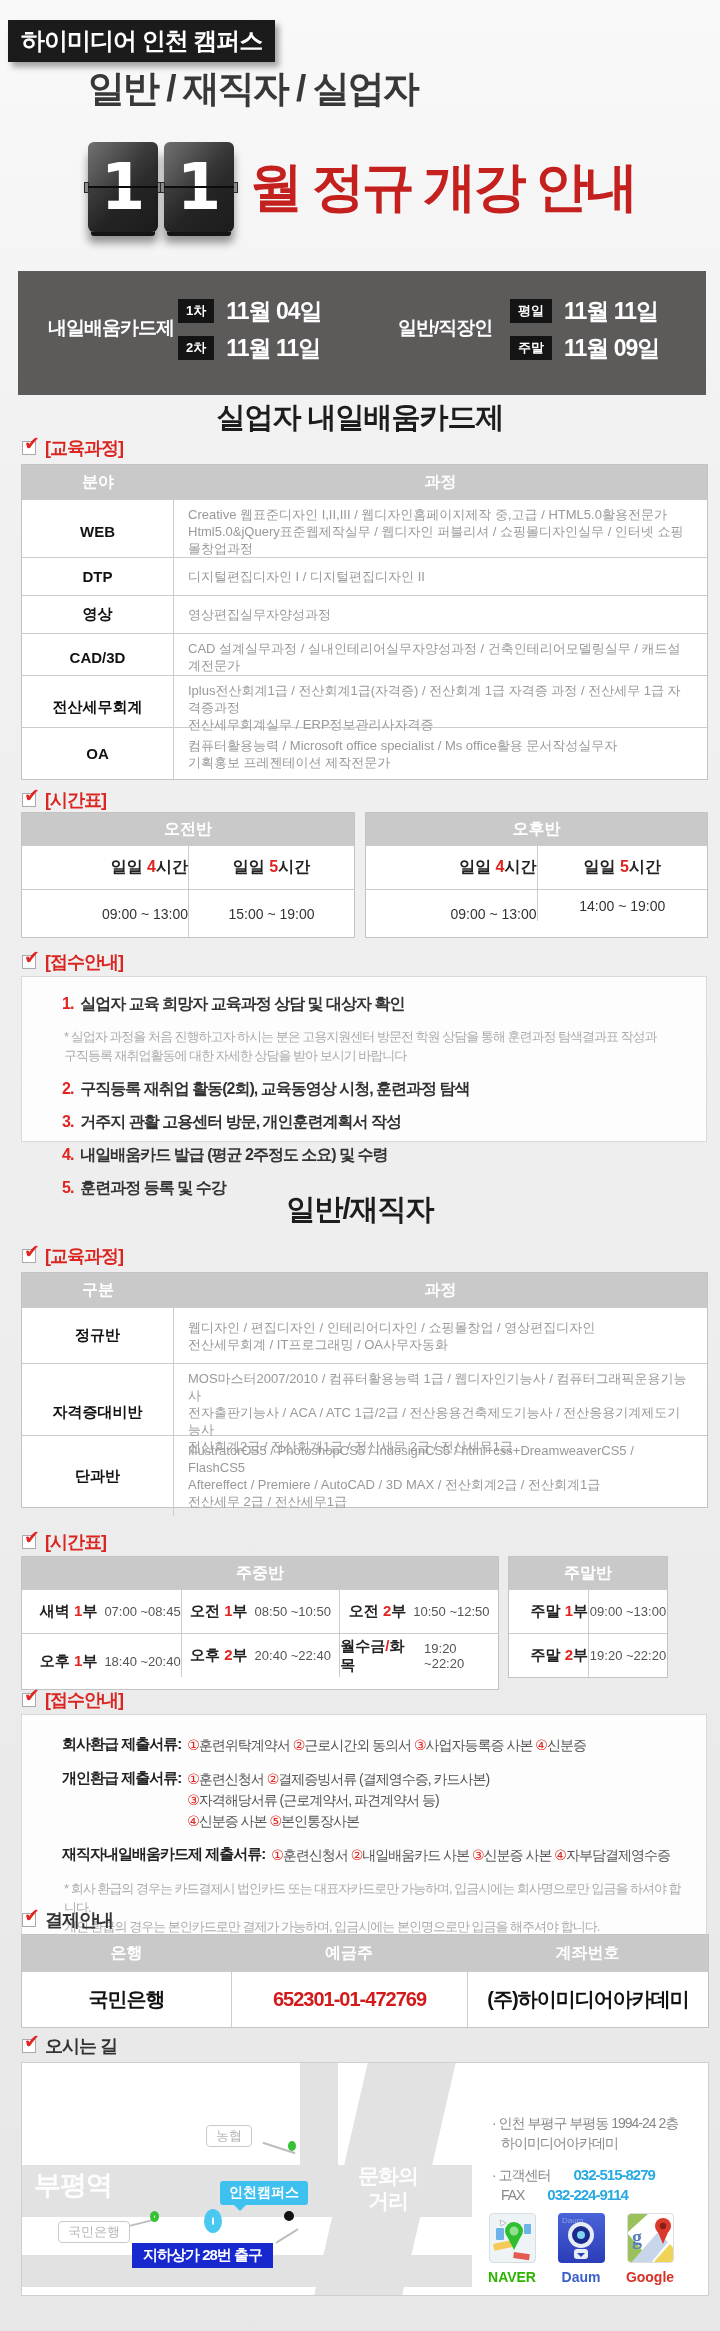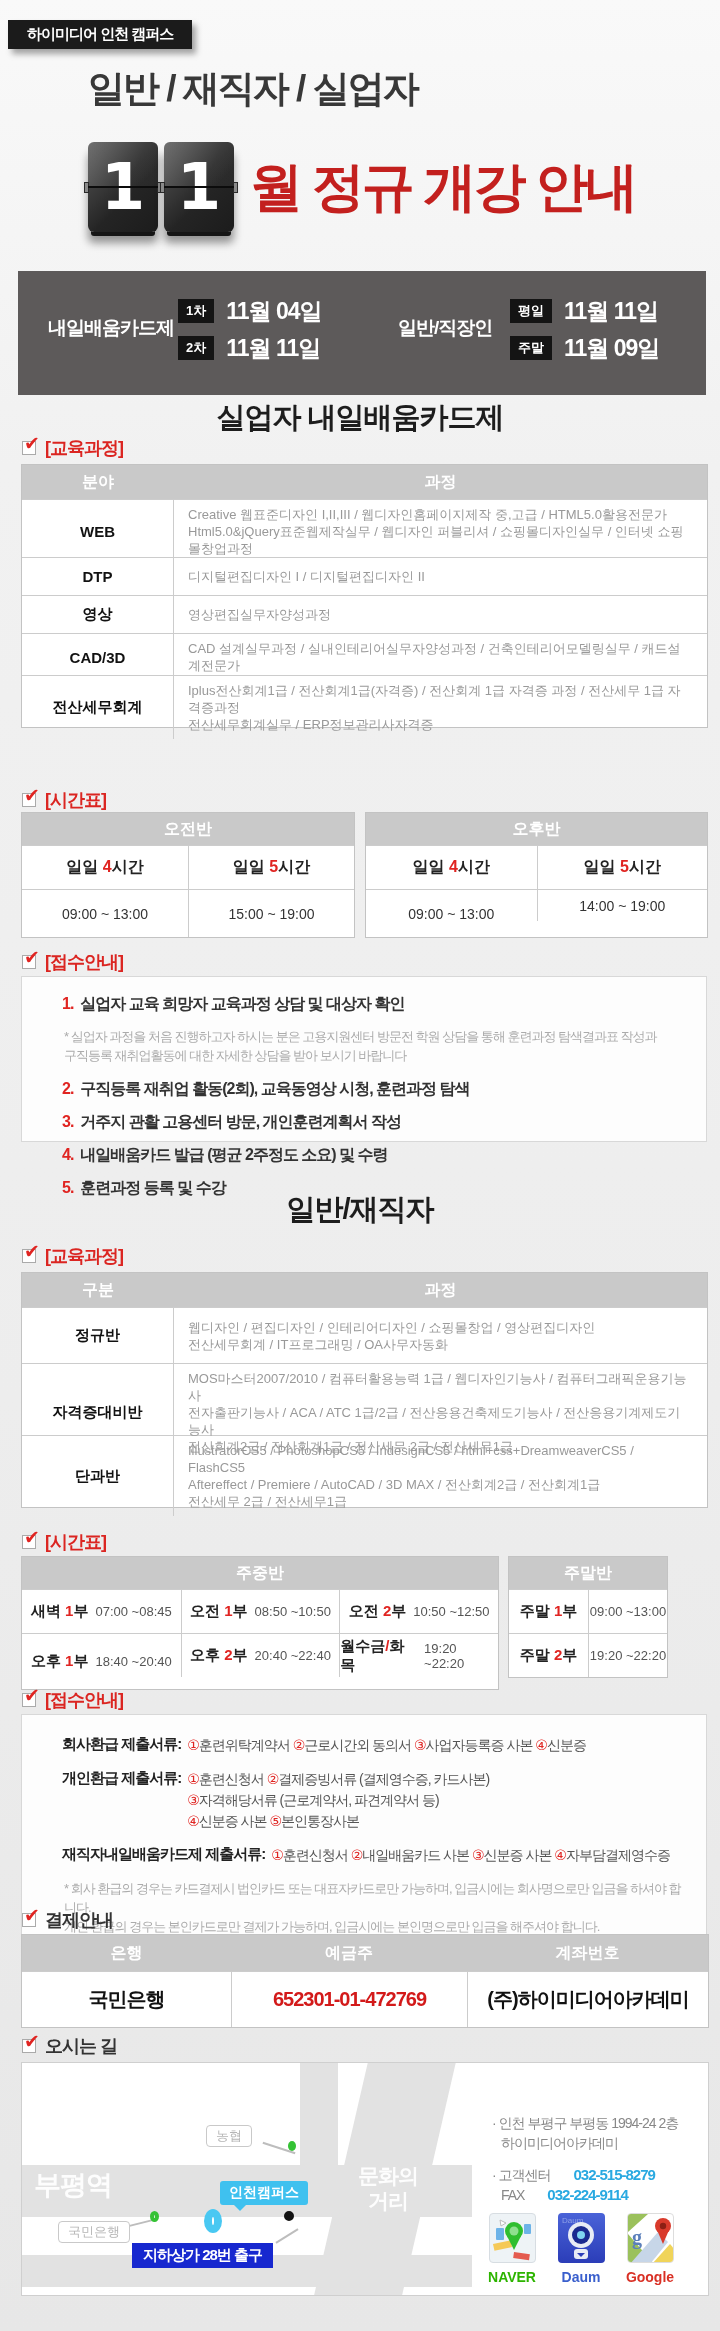--- a/index.html
+++ b/index.html
@@ -3,21 +3,21 @@
 <meta charset="utf-8">
 <style>
   html,body{margin:0;padding:0;background:#e9e9e9;}
   *{box-sizing:border-box;}
   .page{position:relative;width:720px;height:2331px;margin:0;overflow:hidden;
         font-family:"Liberation Sans","DejaVu Sans",sans-serif;
         background:linear-gradient(180deg,#f9f9f9 0%,#f1f1f1 20%,#ededed 60%,#e7e7e7 100%);}
 
   
   .badge{position:absolute;left:8px;top:20px;background:#1b1b1b;color:#fff;
-         font-size:15px;font-weight:bold;padding:5px 19px;letter-spacing:-1px;
+         font-size:24px;font-weight:bold;padding:5px 13px;letter-spacing:-1px;
          box-shadow:4px 5px 6px rgba(0,0,0,.35);}
 
   
   .subtitle{position:absolute;left:88px;top:64px;font-size:37px;font-weight:bold;color:#383838;letter-spacing:-2px;}
   .clock{position:absolute;left:88px;top:142px;display:flex;}
   .flip{position:relative;width:70px;height:90px;margin-right:6px;border-radius:6px;
         background:linear-gradient(135deg,#555 0%,#3a3a3a 35%,#242424 60%,#1c1c1c 100%);
         box-shadow:0 7px 0 -3px #151515,0 11px 9px rgba(0,0,0,.4);}
   .flip .digit{position:absolute;width:100%;text-align:center;top:8px;
         font-size:64px;font-weight:bold;color:#fff;font-family:"DejaVu Sans",sans-serif;}
@@ -49,21 +49,21 @@
   .chead div{display:flex;align-items:center;justify-content:center;color:#fff;font-size:16px;font-weight:bold;}
   .crow{display:grid;grid-template-columns:152px 1fr;border-top:1px solid #ccc;}
   .cfield{display:flex;align-items:center;justify-content:center;font-size:15px;font-weight:bold;color:#111;border-right:1px solid #ccc;}
   .ccourses{display:flex;align-items:center;font-size:13px;color:#999;line-height:17px;padding:6px 14px;white-space:pre-line;}
 
   
   .ttable{position:absolute;background:#fff;border:1px solid #c3c3c3;}
   .tthead{height:32px;line-height:32px;background:#c9c9c9;color:#fff;font-weight:bold;font-size:16px;text-align:center;}
   .ttgrid{display:grid;}
   .ttc{border-top:1px solid #ccc;border-left:1px solid #ccc;display:flex;align-items:center;justify-content:center;}
-  .ttc.first{border-left:none;}
+  .ttc.first{border-left:none;justify-content:flex-end;}
   .ttlabel{font-size:16px;font-weight:bold;color:#222;}
   .ttlabel .rn{color:#e02421;}
   .tttime{font-size:14px;color:#333;}
   .wcell .ttlabel{font-size:15px;}
   .wcell .tttime{font-size:13px;color:#555;margin-left:7px;}
 
   
   .abox{position:absolute;left:21px;width:686px;background:#fdfdfd;border:1px solid #d8d8d8;padding:17px 20px 0 40px;}
   .step{font-size:16px;font-weight:bold;color:#333;margin-bottom:12px;letter-spacing:-1px;}
   .step .n{color:#e02421;margin-right:7px;}
@@ -174,20 +174,25 @@
     </div>
     <div class="crow" style="height:42px">
       <div class="cfield">CAD/3D</div>
       <div class="ccourses">CAD 설계실무과정 / 실내인테리어실무자양성과정 / 건축인테리어모델링실무 / 캐드설계전문가</div>
     </div>
     <div class="crow" style="height:52px">
       <div class="cfield">전산세무회계</div>
       <div class="ccourses">Iplus전산회계1급 / 전산회계1급(자격증) / 전산회계 1급 자격증 과정 / 전산세무 1급 자격증과정
 전산세무회계실무 / ERP정보관리사자격증</div>
     </div>
+    <div class="crow" style="height:52px">
+      <div class="cfield">OA</div>
+      <div class="ccourses">컴퓨터활용능력 / Microsoft office specialist / Ms office활용 문서작성실무자
+기획홍보 프레젠테이션 제작전문가</div>
+    </div>
   </div>
 
   <div class="slabel" style="top:788px">
     <span class="chk"></span><span>[시간표]</span>
   </div>
 
   <div class="ttable" style="left:21px;top:812px;width:334px">
     <div class="tthead">오전반</div>
     <div class="ttgrid" style="grid-template-columns:1fr 1fr">
       <div class="ttc first" style="height:44px">

